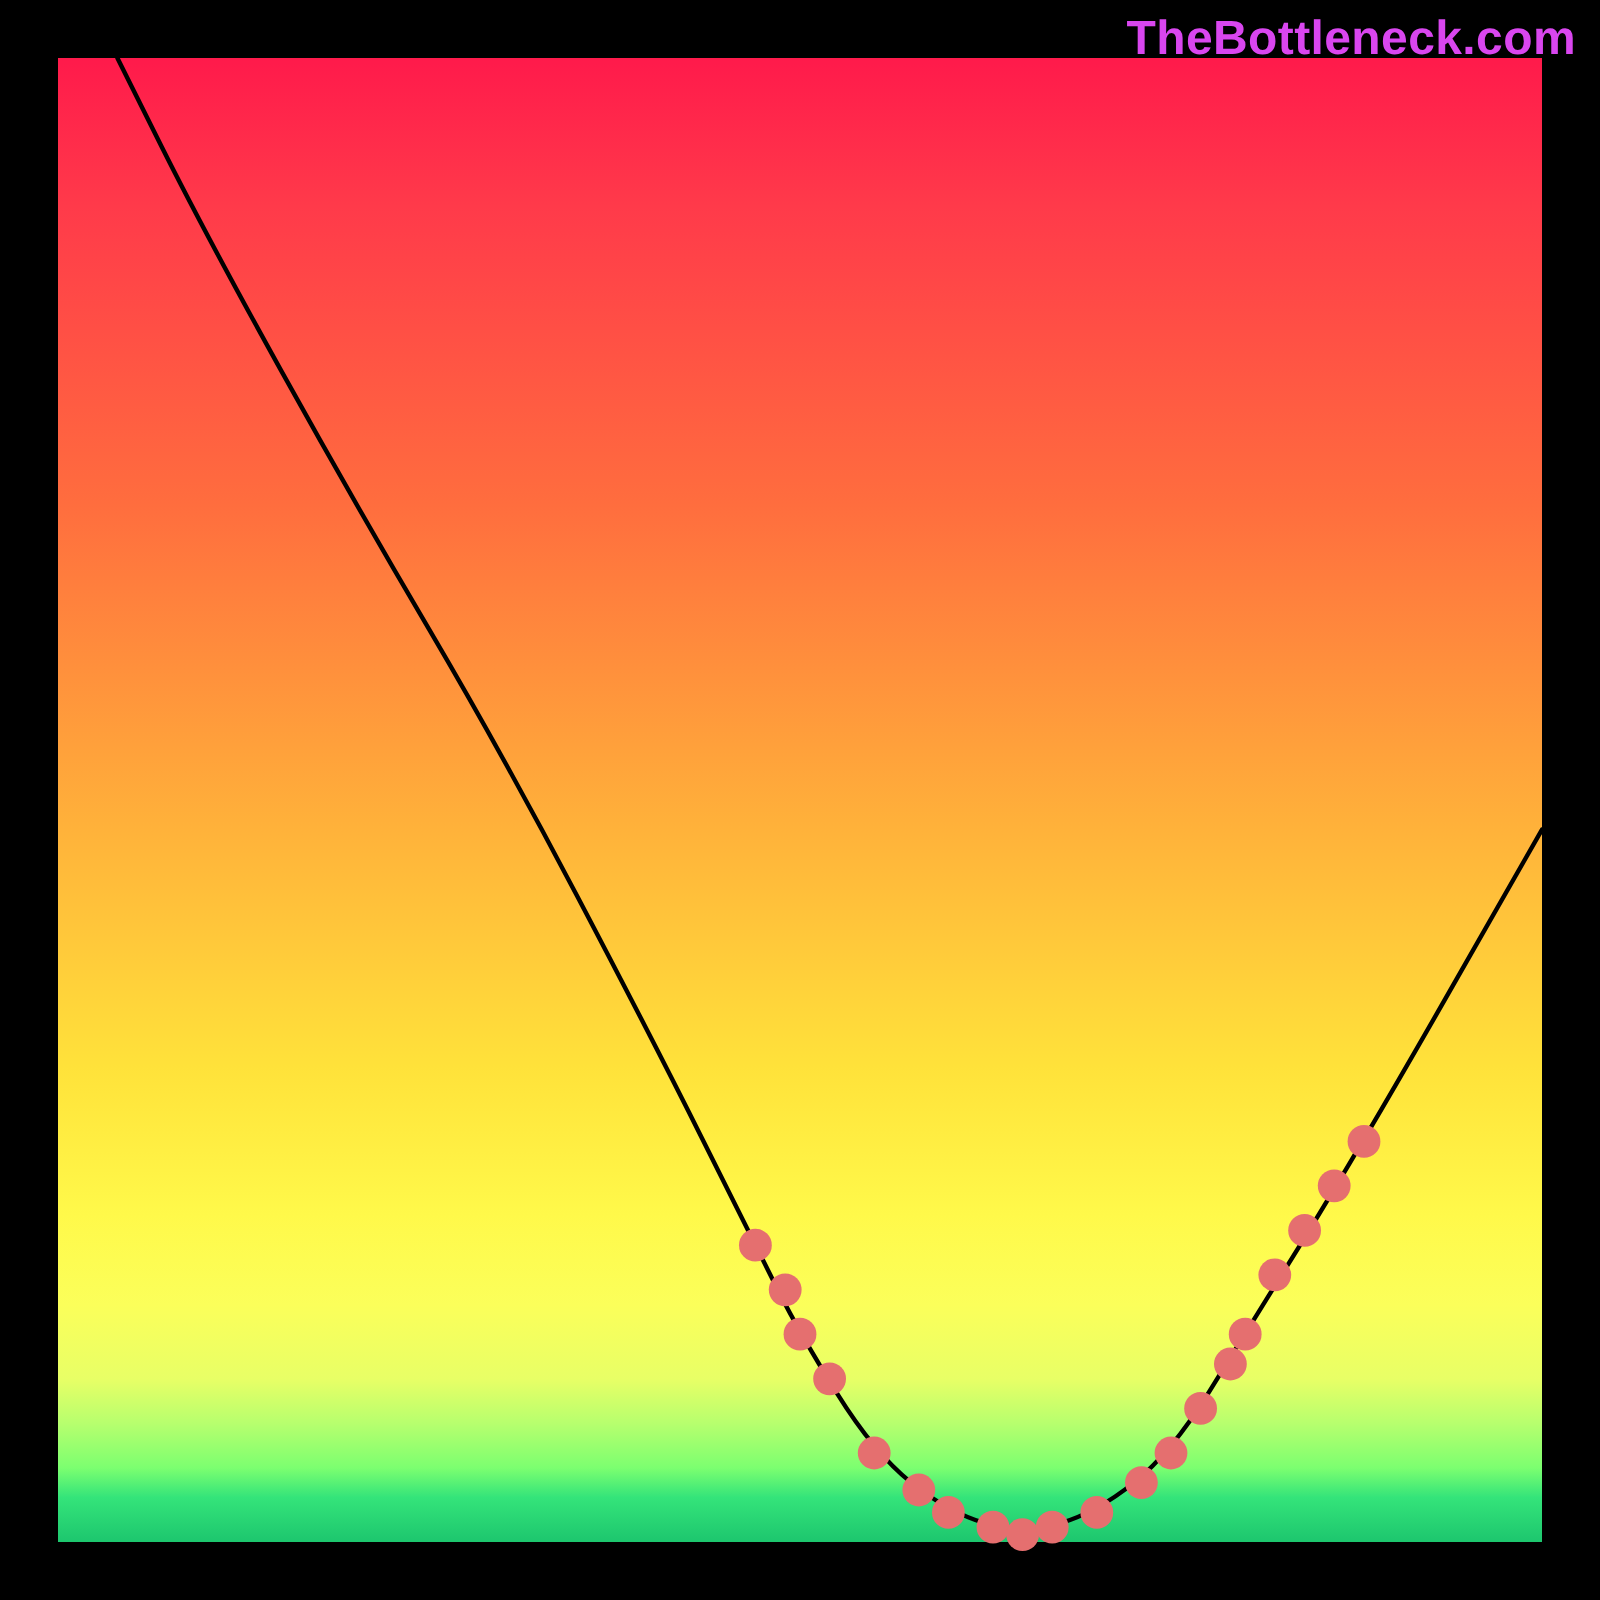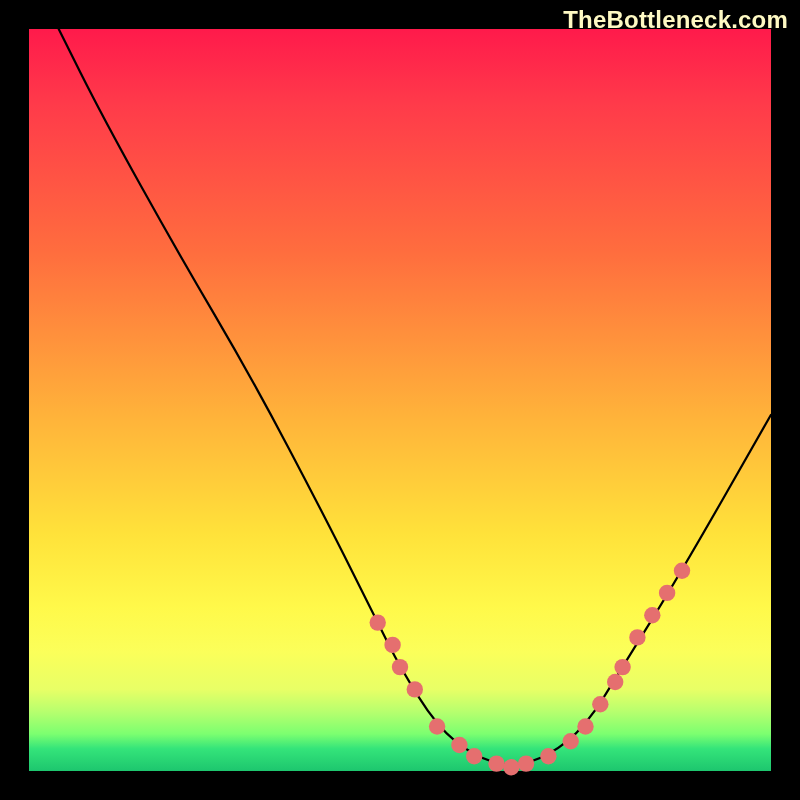--- a/index.html
+++ b/index.html
@@ -41,21 +41,21 @@
       #1dc66e 100%
     );
   }
   .watermark {
     position: absolute;
     top: 6px;
     right: 12px;
     font-family: Arial, Helvetica, sans-serif;
     font-size: 24px;
     font-weight: 600;
-    color: #fef9c3;
+    color: #d946ef;
     letter-spacing: 0.2px;
     user-select: none;
   }
   svg.curve {
     position: absolute;
     left: 0;
     top: 0;
     width: 742px;
     height: 742px;
     overflow: visible;

